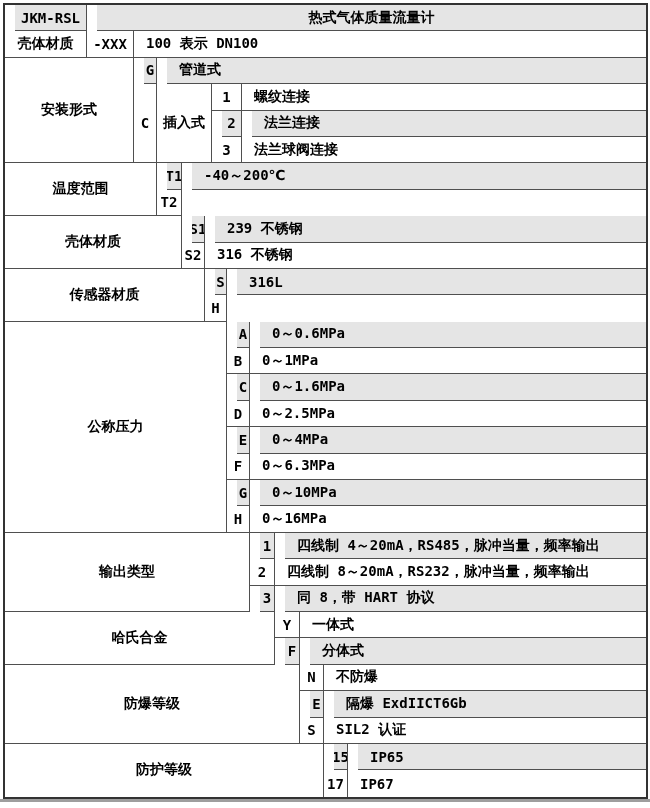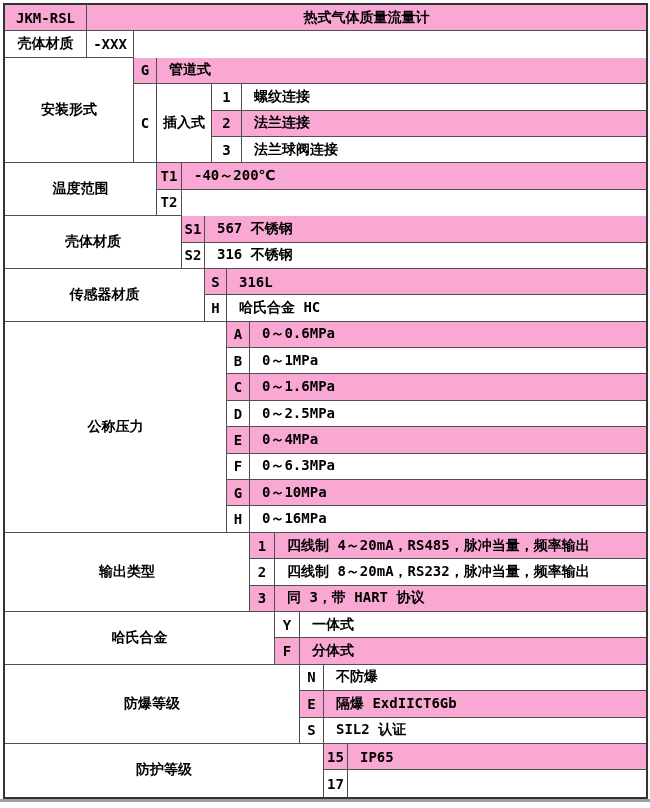--- a/index.html
+++ b/index.html
@@ -16,64 +16,64 @@
   }
   .c{
     border-right:1px solid #4f4f4f;
     border-bottom:1px solid #4f4f4f;
     display:flex;align-items:center;justify-content:center;
     font-size:14px;font-weight:700;
     white-space:nowrap;overflow:hidden;
     background:#ffffff;
   }
   .desc{justify-content:flex-start;padding-left:12px;}
-  .blue{background:#f9a8d4;}
+  .blue{background:#e5e5e5;margin-left:10px;}
   .no-r{border-right:none;}
   .no-b{border-bottom:none;}
   .strip{position:absolute;left:0;top:799px;width:650px;height:3px;background:#9e9e9e;}
 </style>
 </head>
 <body>
 
 <div class="tbl">
 
   <div class="c blue" style="grid-area:1/1/2/2">JKM-RSL</div>
   <div class="c blue no-r" style="grid-area:1/2/2/15">热式气体质量流量计</div>
 
   <div class="c" style="grid-area:2/1/3/2">壳体材质</div>
   <div class="c" style="grid-area:2/2/3/3">-XXX</div>
+  <div class="c desc no-r" style="grid-area:2/3/3/15">100 表示 DN100</div>
 
   <div class="c" style="grid-area:3/1/7/3">安装形式</div>
   <div class="c blue" style="grid-area:3/3/4/4">G</div>
   <div class="c desc blue no-r" style="grid-area:3/4/4/15">管道式</div>
   <div class="c" style="grid-area:4/3/7/4">C</div>
   <div class="c" style="grid-area:4/4/7/7">插入式</div>
   <div class="c" style="grid-area:4/7/5/9">1</div>
   <div class="c desc no-r" style="grid-area:4/9/5/15">螺纹连接</div>
   <div class="c blue" style="grid-area:5/7/6/9">2</div>
   <div class="c desc blue no-r" style="grid-area:5/9/6/15">法兰连接</div>
   <div class="c" style="grid-area:6/7/7/9">3</div>
   <div class="c desc no-r" style="grid-area:6/9/7/15">法兰球阀连接</div>
 
   <div class="c" style="grid-area:7/1/9/4">温度范围</div>
   <div class="c blue" style="grid-area:7/4/8/5">T1</div>
   <div class="c desc blue no-r" style="grid-area:7/5/8/15">-40～200℃</div>
   <div class="c" style="grid-area:8/4/9/5">T2</div>
 
   <div class="c" style="grid-area:9/1/11/5">壳体材质</div>
   <div class="c blue" style="grid-area:9/5/10/6">S1</div>
-  <div class="c desc blue no-r" style="grid-area:9/6/10/15">567 不锈钢</div>
+  <div class="c desc blue no-r" style="grid-area:9/6/10/15">239 不锈钢</div>
   <div class="c" style="grid-area:10/5/11/6">S2</div>
   <div class="c desc no-r" style="grid-area:10/6/11/15">316 不锈钢</div>
 
   <div class="c" style="grid-area:11/1/13/6">传感器材质</div>
   <div class="c blue" style="grid-area:11/6/12/8">S</div>
   <div class="c desc blue no-r" style="grid-area:11/8/12/15">316L</div>
   <div class="c" style="grid-area:12/6/13/8">H</div>
-  <div class="c desc no-r" style="grid-area:12/8/13/15">哈氏合金 HC</div>
 
   <div class="c" style="grid-area:13/1/21/8">公称压力</div>
   <div class="c blue" style="grid-area:13/8/14/10">A</div>
   <div class="c desc blue no-r" style="grid-area:13/10/14/15">0～0.6MPa</div>
   <div class="c" style="grid-area:14/8/15/10">B</div>
   <div class="c desc no-r" style="grid-area:14/10/15/15">0～1MPa</div>
   <div class="c blue" style="grid-area:15/8/16/10">C</div>
   <div class="c desc blue no-r" style="grid-area:15/10/16/15">0～1.6MPa</div>
   <div class="c" style="grid-area:16/8/17/10">D</div>
   <div class="c desc no-r" style="grid-area:16/10/17/15">0～2.5MPa</div>
@@ -85,36 +85,37 @@
   <div class="c desc blue no-r" style="grid-area:19/10/20/15">0～10MPa</div>
   <div class="c" style="grid-area:20/8/21/10">H</div>
   <div class="c desc no-r" style="grid-area:20/10/21/15">0～16MPa</div>
 
   <div class="c" style="grid-area:21/1/24/10">输出类型</div>
   <div class="c blue" style="grid-area:21/10/22/11">1</div>
   <div class="c desc blue no-r" style="grid-area:21/11/22/15">四线制 4～20mA，RS485，脉冲当量，频率输出</div>
   <div class="c" style="grid-area:22/10/23/11">2</div>
   <div class="c desc no-r" style="grid-area:22/11/23/15">四线制 8～20mA，RS232，脉冲当量，频率输出</div>
   <div class="c blue" style="grid-area:23/10/24/11">3</div>
-  <div class="c desc blue no-r" style="grid-area:23/11/24/15">同 3，带 HART 协议</div>
+  <div class="c desc blue no-r" style="grid-area:23/11/24/15">同 8，带 HART 协议</div>
 
   <div class="c" style="grid-area:24/1/26/11">哈氏合金</div>
   <div class="c" style="grid-area:24/11/25/12">Y</div>
   <div class="c desc no-r" style="grid-area:24/12/25/15">一体式</div>
   <div class="c blue" style="grid-area:25/11/26/12">F</div>
   <div class="c desc blue no-r" style="grid-area:25/12/26/15">分体式</div>
 
   <div class="c" style="grid-area:26/1/29/12">防爆等级</div>
   <div class="c" style="grid-area:26/12/27/13">N</div>
   <div class="c desc no-r" style="grid-area:26/13/27/15">不防爆</div>
   <div class="c blue" style="grid-area:27/12/28/13">E</div>
   <div class="c desc blue no-r" style="grid-area:27/13/28/15">隔爆 ExdIICT6Gb</div>
   <div class="c" style="grid-area:28/12/29/13">S</div>
   <div class="c desc no-r" style="grid-area:28/13/29/15">SIL2 认证</div>
 
   <div class="c no-b" style="grid-area:29/1/31/13">防护等级</div>
   <div class="c blue" style="grid-area:29/13/30/14">15</div>
   <div class="c desc blue no-r" style="grid-area:29/14/30/15">IP65</div>
   <div class="c no-b" style="grid-area:30/13/31/14">17</div>
+  <div class="c desc no-r no-b" style="grid-area:30/14/31/15">IP67</div>
 
 </div>
 
 <div class="strip"></div>
 
 </body></html>

